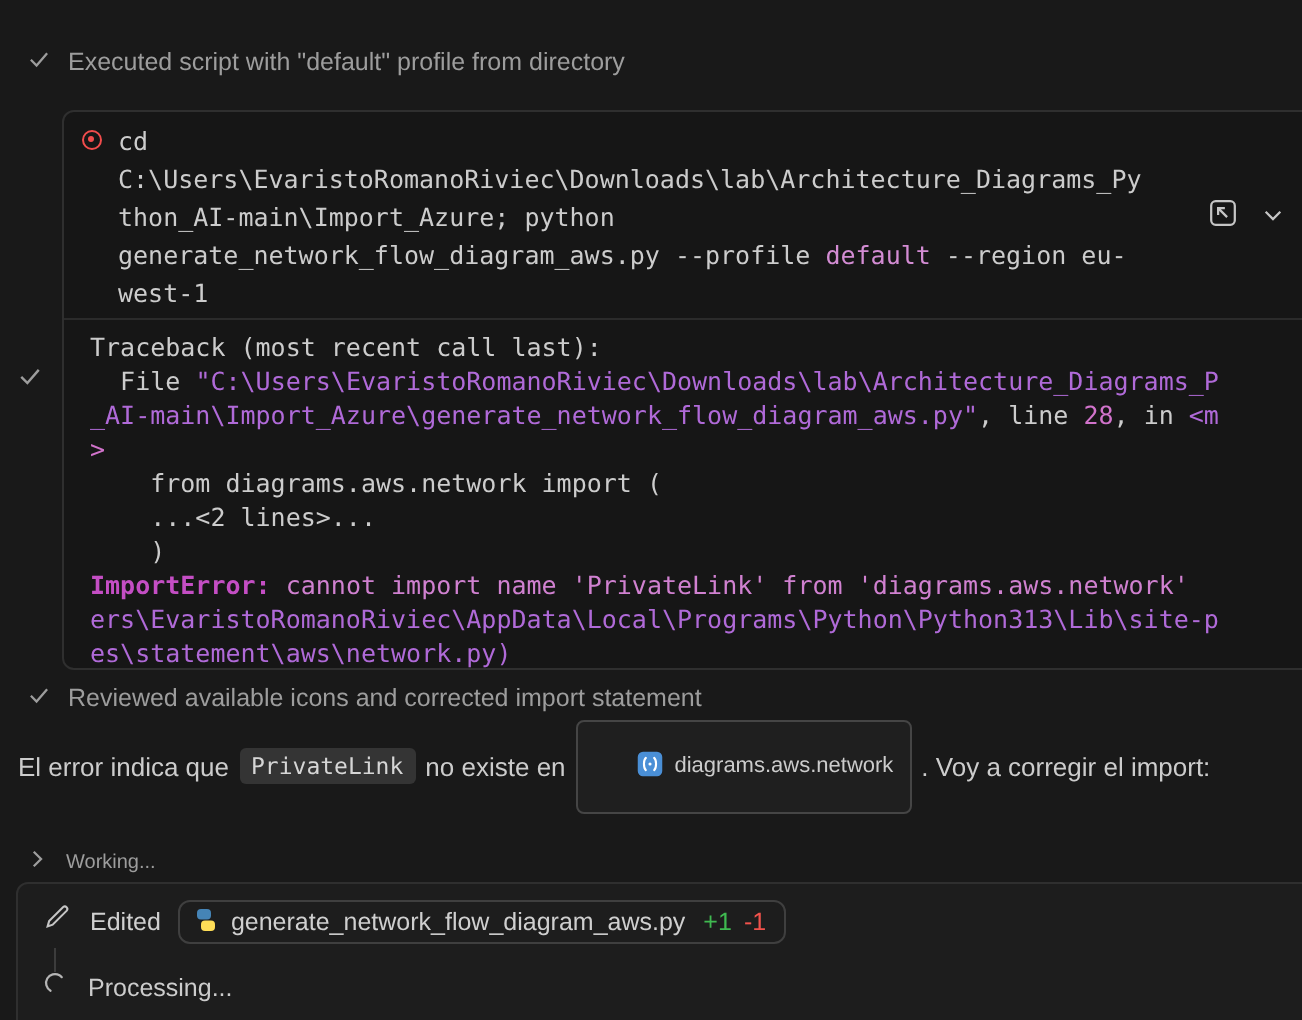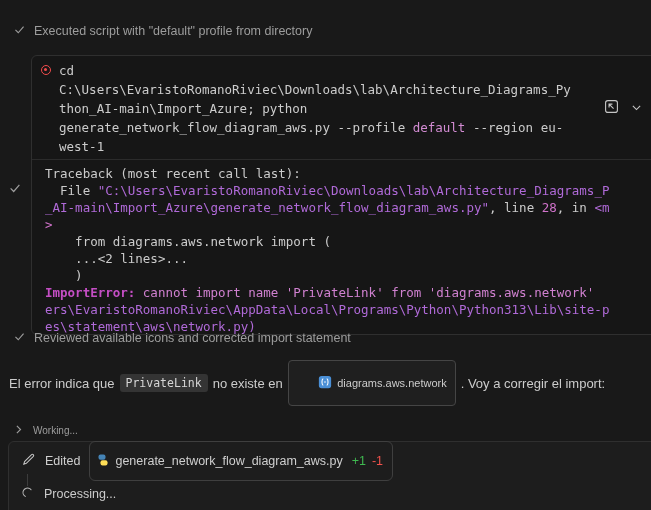--- a/index.html
+++ b/index.html
@@ -68,21 +68,21 @@
     position:absolute; left:12px; top:423px; display:flex; align-items:center; gap:8px;
     color:#9d9d9d; font-size:10px;
   }
   #working-card {
     position:absolute; left:8px; top:441px; width:660px; height:85px;
     border:1px solid #2f2f2f; border-radius:6px; background:#1d1d1d;
   }
   #edited-row { position:absolute; left:12px; top:8px; display:flex; align-items:center; gap:9px; height:22px; }
   #edited-label { color:#d0d0d0; font-size:12.5px; }
   .file-chip {
-    display:inline-flex; align-items:center; gap:6px; height:40px;
+    display:inline-flex; align-items:center; gap:6px; height:22px;
     border:1px solid #3f3f3f; border-radius:6px; background:#1d1d1d;
     padding:0 9px 0 7px; font-size:12.5px; color:#cfcfcf; cursor:pointer;
   }
   .diff-add { color:#3fb950; margin-left:3px; }
   .diff-del { color:#f1524c; }
   #tree-connector { position:absolute; left:18px; top:32px; width:1px; height:12px; background:#3c3c3c; }
   #processing-row { position:absolute; left:12px; top:41px; display:flex; align-items:center; gap:10px; height:22px; }
   #processing-label { color:#cccccc; font-size:12.5px; }
 </style>
 </head>
@@ -138,21 +138,21 @@
       </span>
     </div>
   </div>
 
   <span id="output-check">
     <svg width="14" height="14" viewBox="0 0 16 16">
         <path d="M3 8.5 L6.5 12 L13 4.5" fill="none" stroke="#9d9d9d" stroke-width="1.4"></path>
       </svg>
   </span>
 
-  <div class="step-row" style="top:330px;">
+  <div class="step-row" style="top:341px;">
     <span>
       <svg width="13" height="13" viewBox="0 0 16 16">
           <path d="M3 8.5 L6.5 12 L13 4.5" fill="none" stroke="#9d9d9d" stroke-width="1.4"></path>
         </svg>
     </span>
     <span>Reviewed available icons and corrected import statement</span>
   </div>
 
   <div id="assistant-paragraph">
     <span>El error indica que</span>

